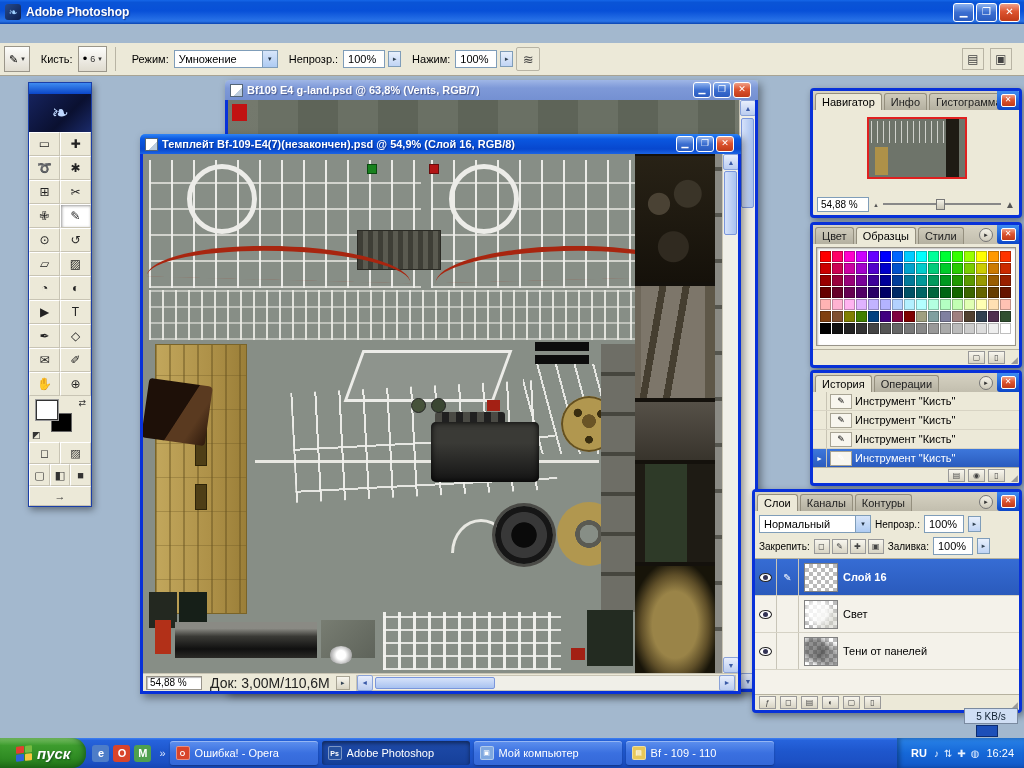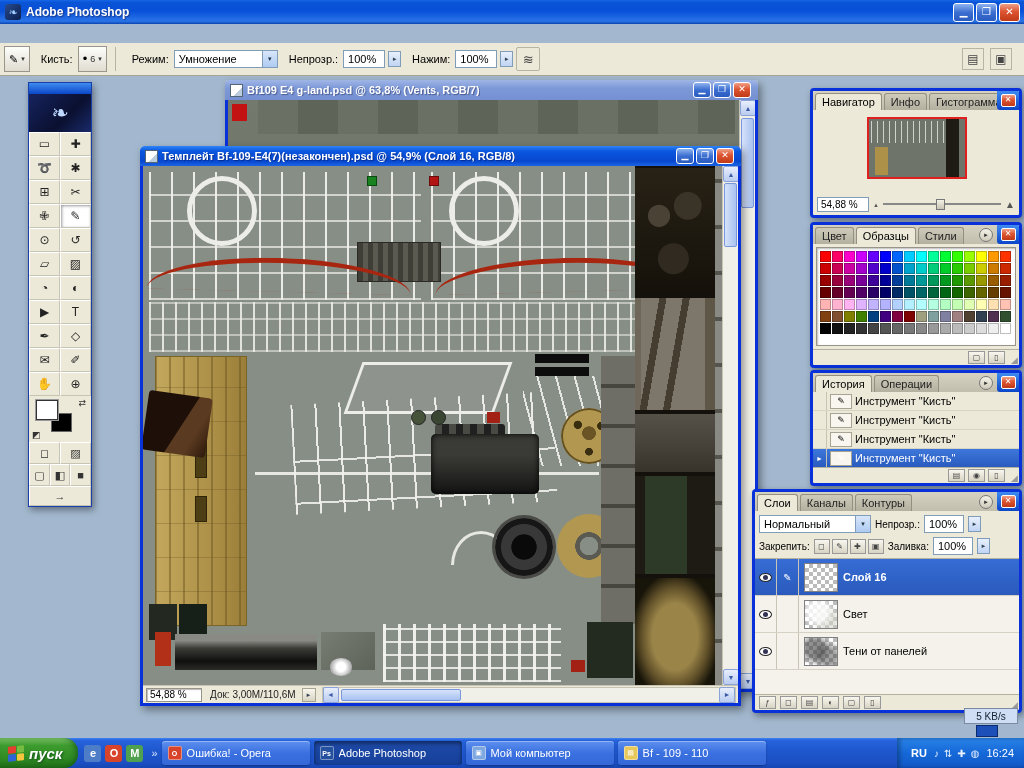--- a/index.html
+++ b/index.html
@@ -56,37 +56,37 @@
 .fgcol{position:absolute;left:7px;top:4px;width:22px;height:20px;border:1px solid #333;outline:1px solid #999}
 .swapfb{position:absolute;right:5px;top:2px;font-size:9px;color:#333}
 .resetfb{position:absolute;left:3px;bottom:2px;font-size:9px;color:#333}
 .maskrow,.screenrow,.irrow{display:flex}
 .mbtn{flex:1;height:22px;border:1px solid #C8C4B4;border-top-color:#FFF;border-left-color:#FFF;display:flex;align-items:center;justify-content:center;font-size:11px;color:#333;background:#ECE9D8}
 .irrow .mbtn{height:20px}
 
 
 .xp-window{position:absolute;box-shadow:3px 4px 8px rgba(0,0,0,.4)}
 .xp-window.back{left:225px;top:80px;width:533px;height:612px;z-index:1}
-.xp-window.front{left:140px;top:146px;width:601px;height:560px;z-index:2}
+.xp-window.front{left:140px;top:134px;width:601px;height:560px;z-index:2}
 .doc-tbar{height:20px;border-radius:5px 5px 0 0;display:flex;align-items:center;padding:0 3px 0 5px;gap:4px;color:#fff;font-weight:bold;font-size:11px;
  background:linear-gradient(180deg,#2F84F5 0%,#0A57E0 25%,#0747CE 75%,#1C64E4 100%)}
 .doc-tbar.inactive{background:linear-gradient(180deg,#9FB6E6 0%,#7E99D8 40%,#7490D2 100%)}
 .doc-ic{width:13px;height:13px;background:linear-gradient(135deg,#FFF 60%,#BCD 60%);border:1px solid #567;flex:none}
 .doc-title{white-space:nowrap;overflow:hidden;text-overflow:ellipsis;text-shadow:1px 1px 1px rgba(0,0,40,.4)}
 .doc-body{position:relative;height:calc(100% - 20px);border:3px solid #0831D9;border-top:none;background:#ECE9D8;overflow:hidden}
 .back-art{position:absolute;inset:0;background:linear-gradient(180deg,#74796D,#666B60)}
 .back-vscroll{position:absolute;right:0;top:0;bottom:0;width:16px;background:#F0EFE8;border-left:1px solid #C8C4B4}
 .canvas{position:absolute;left:0;top:0;width:579px;height:519px;background:#878E86;overflow:hidden}
 .vscroll{position:absolute;right:0;top:0;width:16px;height:519px;background:#F0EFE8;border-left:1px solid #C8C4B4}
 .sb-btn{width:16px;height:16px;background:linear-gradient(180deg,#E8EEFC,#BACCF0);border:1px solid #8AA2D8;border-radius:2px;color:#3A5AA8;font-size:7px;display:flex;align-items:center;justify-content:center}
 .sb-btn.bot{position:absolute;bottom:0}
 .sb-thumb{position:absolute;left:1px;right:1px;background:linear-gradient(90deg,#D6E2FA,#A8C2F0);border:1px solid #7A96DC;border-radius:2px}
 .doc-status{position:absolute;left:0;bottom:0;width:100%;height:18px;background:#ECE9D8;border-top:1px solid #C8C4B4;display:flex;align-items:center}
 .zoombox{width:56px;height:14px;margin-left:3px;background:#FFF;border:1px solid #98948A;box-shadow:inset 1px 1px 1px #BBB;font-size:10px;padding:0 3px;display:flex;align-items:center}
-.docinfo{margin-left:8px;font-size:10px;color:#222;white-space:nowrap}
+.docinfo{margin-left:8px;font-size:14px;color:#222;white-space:nowrap}
 .stbtn{width:14px;height:14px;margin-left:6px;border:1px solid #A8A494;background:linear-gradient(#F8F6EE,#D8D4C4);font-size:6px;display:flex;align-items:center;justify-content:center;color:#345}
 .hscroll{flex:1;height:16px;margin:0 2px 0 6px;display:flex;align-items:center;background:#F0EFE8;border:1px solid #C8C4B4;position:relative}
 .sb-track{flex:1;height:100%;position:relative}
 .sb-thumb.h{top:1px;bottom:1px;left:2px;background:linear-gradient(180deg,#D6E2FA,#A8C2F0)}
 .cockpit{position:absolute;left:492px;top:0;width:80px;height:519px;background:#14110C}
 .ck{position:absolute;left:0;right:0}
 
 
 .panel{position:absolute;background:#ECE9D8;border:3px solid #0831D9;border-radius:4px;box-shadow:2px 3px 7px rgba(0,0,0,.4);z-index:3;display:flex;flex-direction:column}
 .ptabrow{height:19px;display:flex;align-items:flex-end;background:linear-gradient(180deg,#D6D2C2,#C2BEAE);padding:2px 26px 0 2px;position:relative}
@@ -142,21 +142,21 @@
 .thumb.dark::after{content:"";position:absolute;inset:0;background:radial-gradient(circle at 30% 40%,rgba(70,70,70,.6) 0 30%,transparent 60%),radial-gradient(circle at 72% 68%,rgba(70,70,70,.5) 0 25%,transparent 55%)}
 .thumb.light::after{content:"";position:absolute;inset:0;background:radial-gradient(circle at 40% 40%,rgba(255,255,255,.8) 0 35%,transparent 65%),radial-gradient(circle at 70% 70%,rgba(210,210,200,.6) 0 25%,transparent 55%)}
 .lname{font-size:11px;white-space:nowrap}
 .layer-row.sel{background:linear-gradient(180deg,#366CD4,#2A5ABC);color:#fff}
 .layer-row.sel .lname{font-weight:bold}
 .layer-row.sel .linkcell{color:#fff}
 
 
 #taskbar{position:absolute;left:0;top:738px;width:100%;height:30px;display:flex;align-items:center;z-index:10;
  background:linear-gradient(180deg,#3E81F2 0%,#2663DC 8%,#1E56CC 45%,#1C50C4 80%,#1646B4 100%)}
-#startbtn{height:30px;border-radius:0 14px 14px 0;display:flex;align-items:center;gap:5px;padding:0 16px 0 8px;color:#fff;font-weight:bold;font-style:italic;font-size:15px;text-shadow:1px 1px 2px #14501A;
+#startbtn{height:30px;border-radius:0 14px 14px 0;display:flex;align-items:center;gap:5px;padding:0 16px 0 16px;color:#fff;font-weight:bold;font-style:italic;font-size:15px;text-shadow:1px 1px 2px #14501A;
  background:linear-gradient(180deg,#7DC268 0%,#3D9C2E 25%,#2E8A22 70%,#1E6A16 100%);box-shadow:inset -4px 0 7px -3px #14541A}
 .xpflag{width:16px;height:15px;display:grid;grid-template:1fr 1fr/1fr 1fr;gap:1px;transform:skewY(-6deg)}
 .xpflag i{border-radius:1px}
 .quick{display:flex;align-items:center;gap:4px;padding:0 6px}
 .qlicon{width:17px;height:17px;border-radius:3px;font-size:11px;font-weight:bold;color:#fff;display:flex;align-items:center;justify-content:center}
 .qlchev{color:#D8E6FF;font-size:11px;padding:0 2px}
 .taskbtns{display:flex;align-items:center}
 .taskbtn{height:24px;width:148px;margin:0 2px;border-radius:3px;display:flex;align-items:center;gap:5px;padding:0 6px;color:#fff;font-size:11px;white-space:nowrap;overflow:hidden;
  background:linear-gradient(180deg,#5E90EE 0%,#3A70E0 50%,#3468D8 100%);box-shadow:inset 0 1px 0 rgba(255,255,255,.35),0 1px 2px rgba(0,0,0,.3)}
 .taskbtn.active{background:linear-gradient(180deg,#1E4AA8,#16409A);box-shadow:inset 0 2px 4px rgba(0,0,0,.5)}

